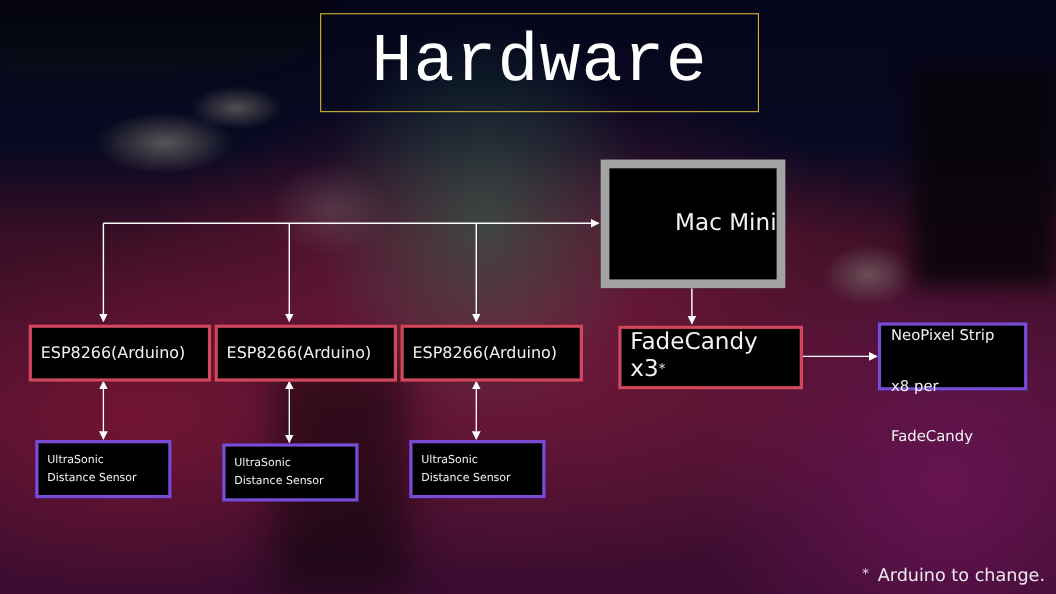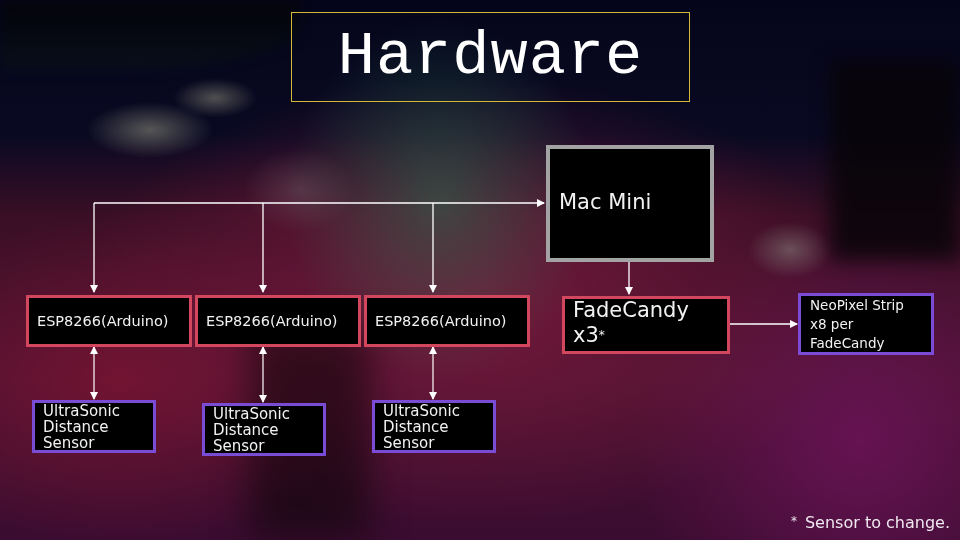--- a/index.html
+++ b/index.html
@@ -18,34 +18,34 @@
   }
   .bg .dark-left { position:absolute; left:0; top:0; width:300px; height:70px; background:linear-gradient(180deg,#030308,#08101a); opacity:0.9; border-radius:0 0 60% 0; filter:blur(6px); }
   .bg .dark-right { position:absolute; right:0; top:60px; width:130px; height:200px; background:#080408; filter:blur(10px); opacity:0.85; }
   .bg .center-shadow { position:absolute; left:250px; top:330px; width:120px; height:210px; background:rgba(10,4,6,0.55); filter:blur(18px); }
 
   .title-box { position:absolute; left:291px; top:12px; width:399px; height:90px; border:1px solid #d4b83a; box-sizing:border-box; display:flex; align-items:center; justify-content:center; }
   .title-box span { font-family:Liberation Mono, monospace; font-size:62px; font-weight:normal; color:#fff; letter-spacing:1px; line-height:1; }
 
   .node { position:absolute; background:#000; box-sizing:border-box; color:#f2f2f2; display:flex; flex-direction:column; justify-content:center; }
   .node.red { border:3px solid #d2465e;margin-left:16px; }
-  .node.yellow { border:4px solid #a3a3a3; }
+  .node.yellow { border:8px solid #a3a3a3;text-align:right; }
   .node.purple { border:3px solid #7a4cd6; }
 
   .mac { left:546px; top:145px; width:168px; height:117px; padding-left:9px; font-size:21px; justify-content:center; }
   .mac span { margin-top:-4px; }
   .fade { left:546px; top:296px; width:168px; height:58px; padding-left:8px; font-size:21px; line-height:25px; justify-content:flex-start; }
   .fade .l1 { margin-top:-1px; }
   .fade sup { font-size:12px; vertical-align:top; }
-  .neo { left:798px; top:293px; width:136px; height:62px; padding-left:9px; font-size:13.5px; line-height:19px; justify-content:flex-start; }
+  .neo { left:798px; top:293px; width:136px; height:62px; padding-left:9px; font-size:13.5px; line-height:19px; justify-content:flex-start;gap:27px; }
   .esp { top:295px; height:52px; width:166px; padding-left:8px; font-size:14.5px; }
   .esp1 { left:10px; }
   .esp2 { left:179px; }
   .esp3 { left:348px; }
-  .sensor { height:53px; width:124px; padding-left:8px; font-size:15px; line-height:16px; }
+  .sensor { height:53px; width:124px; padding-left:8px; font-size:10px; line-height:16px; }
   .s1 { left:32px; top:400px; }
   .s2 { left:202px; top:403px; }
   .s3 { left:372px; top:400px; }
 
   .footnote { position:absolute; right:10px; top:513px; font-size:16px; color:#f0e8f0; }
   .footnote .star { font-size:12px; margin-right:8px; vertical-align:3px; }
 
   svg.connectors { position:absolute; left:0; top:0; }
 </style>
 </head>
@@ -122,14 +122,14 @@
 <div class="node purple sensor s2">
   <div>UltraSonic</div>
   <div>Distance Sensor</div>
 </div>
 <div class="node purple sensor s3">
   <div>UltraSonic</div>
   <div>Distance Sensor</div>
 </div>
 
 <div class="footnote">
-  <span class="star">*</span><span>Sensor to change.</span>
+  <span class="star">*</span><span>Arduino to change.</span>
 </div>
 
 </body></html>

